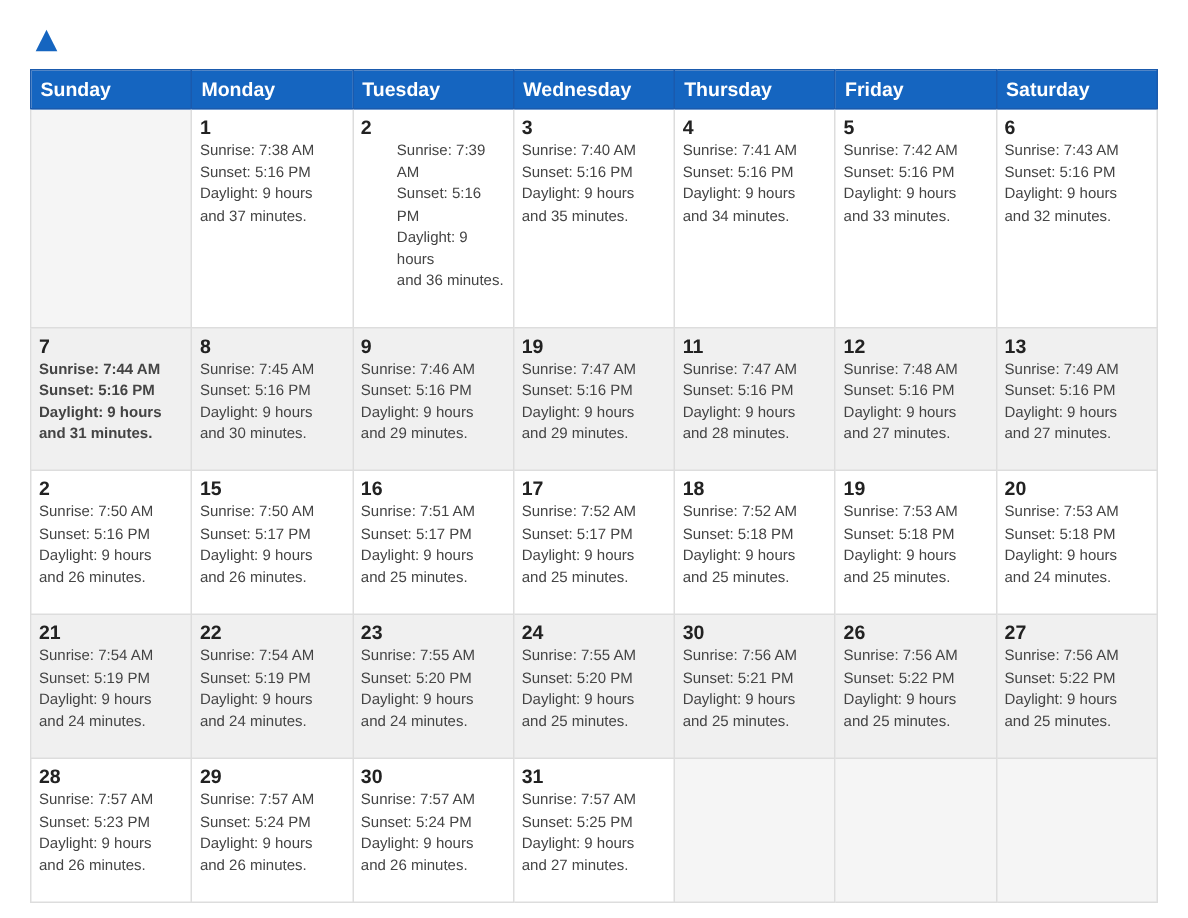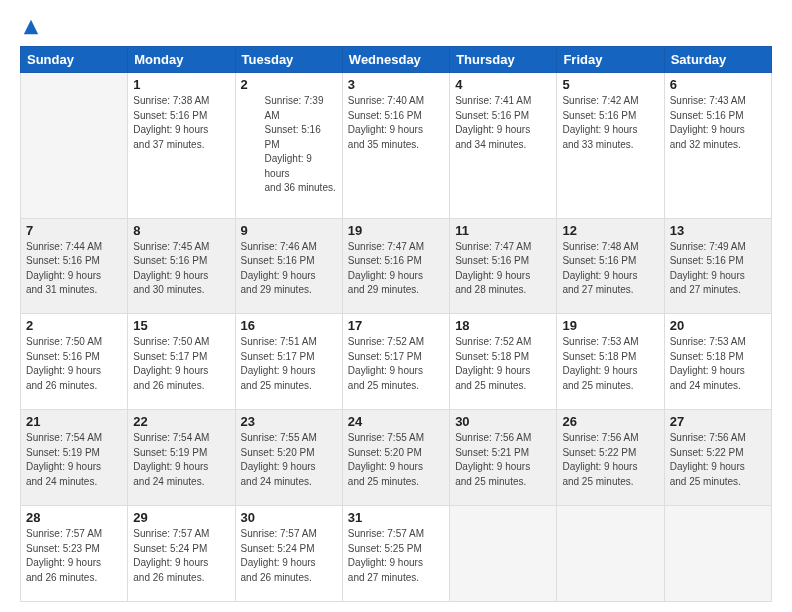--- a/index.html
+++ b/index.html
@@ -180,21 +180,21 @@
             <div class="day-number">6</div>
             <div class="day-info" style="white-space: pre-line;">Sunrise: 7:43 AM
 Sunset: 5:16 PM
 Daylight: 9 hours
 and 32 minutes.</div>
           </td>
         </tr>
         <tr class="row-shaded">
           <td>
             <div class="day-number">7</div>
-            <div class="day-info" style="white-space: pre-line;">Sunrise: 7:44 AM
+            <div class="day-info" style="white-space: pre-line; font-weight: bold;">Sunrise: 7:44 AM
 Sunset: 5:16 PM
 Daylight: 9 hours
 and 31 minutes.</div>
           </td>
           <td>
             <div class="day-number">8</div>
             <div class="day-info" style="white-space: pre-line;">Sunrise: 7:45 AM
 Sunset: 5:16 PM
 Daylight: 9 hours
 and 30 minutes.</div>

